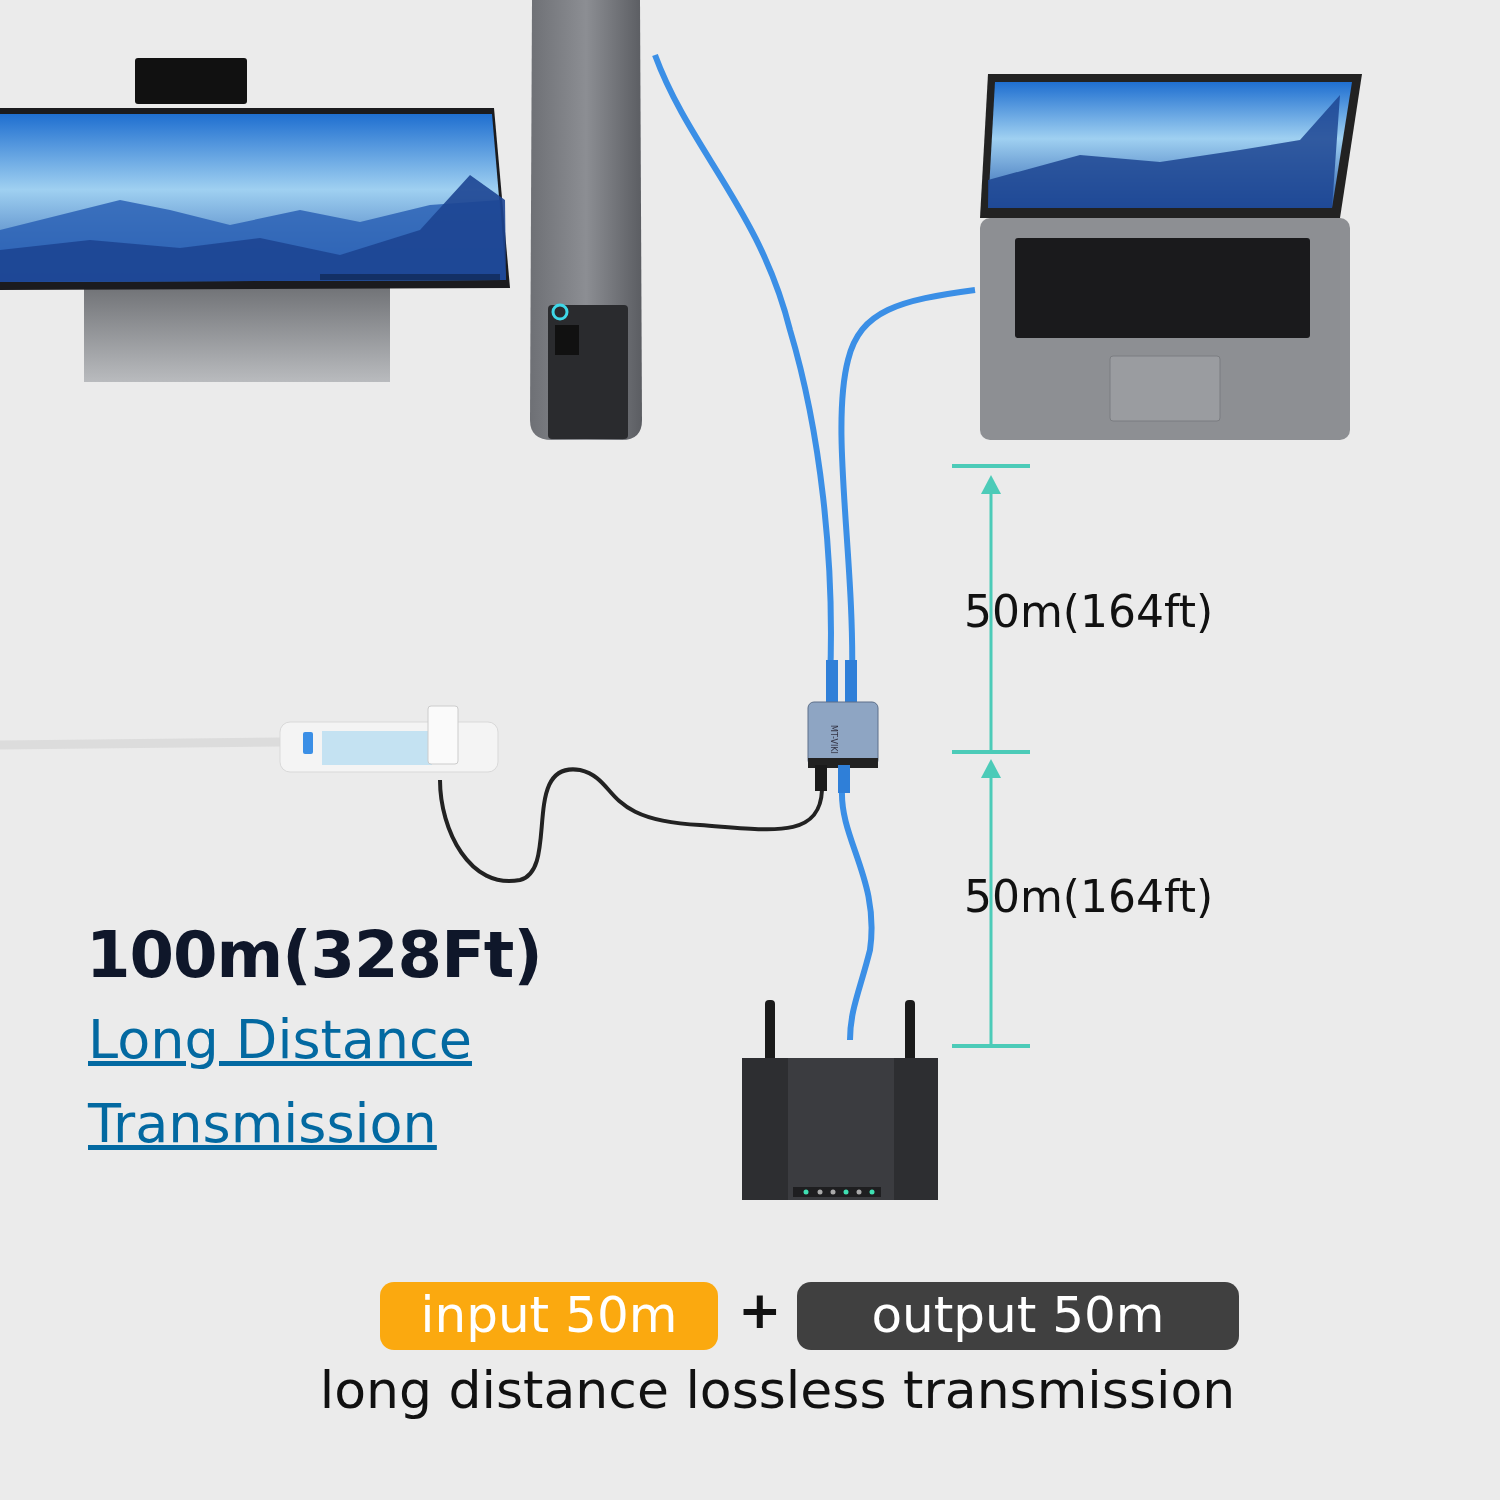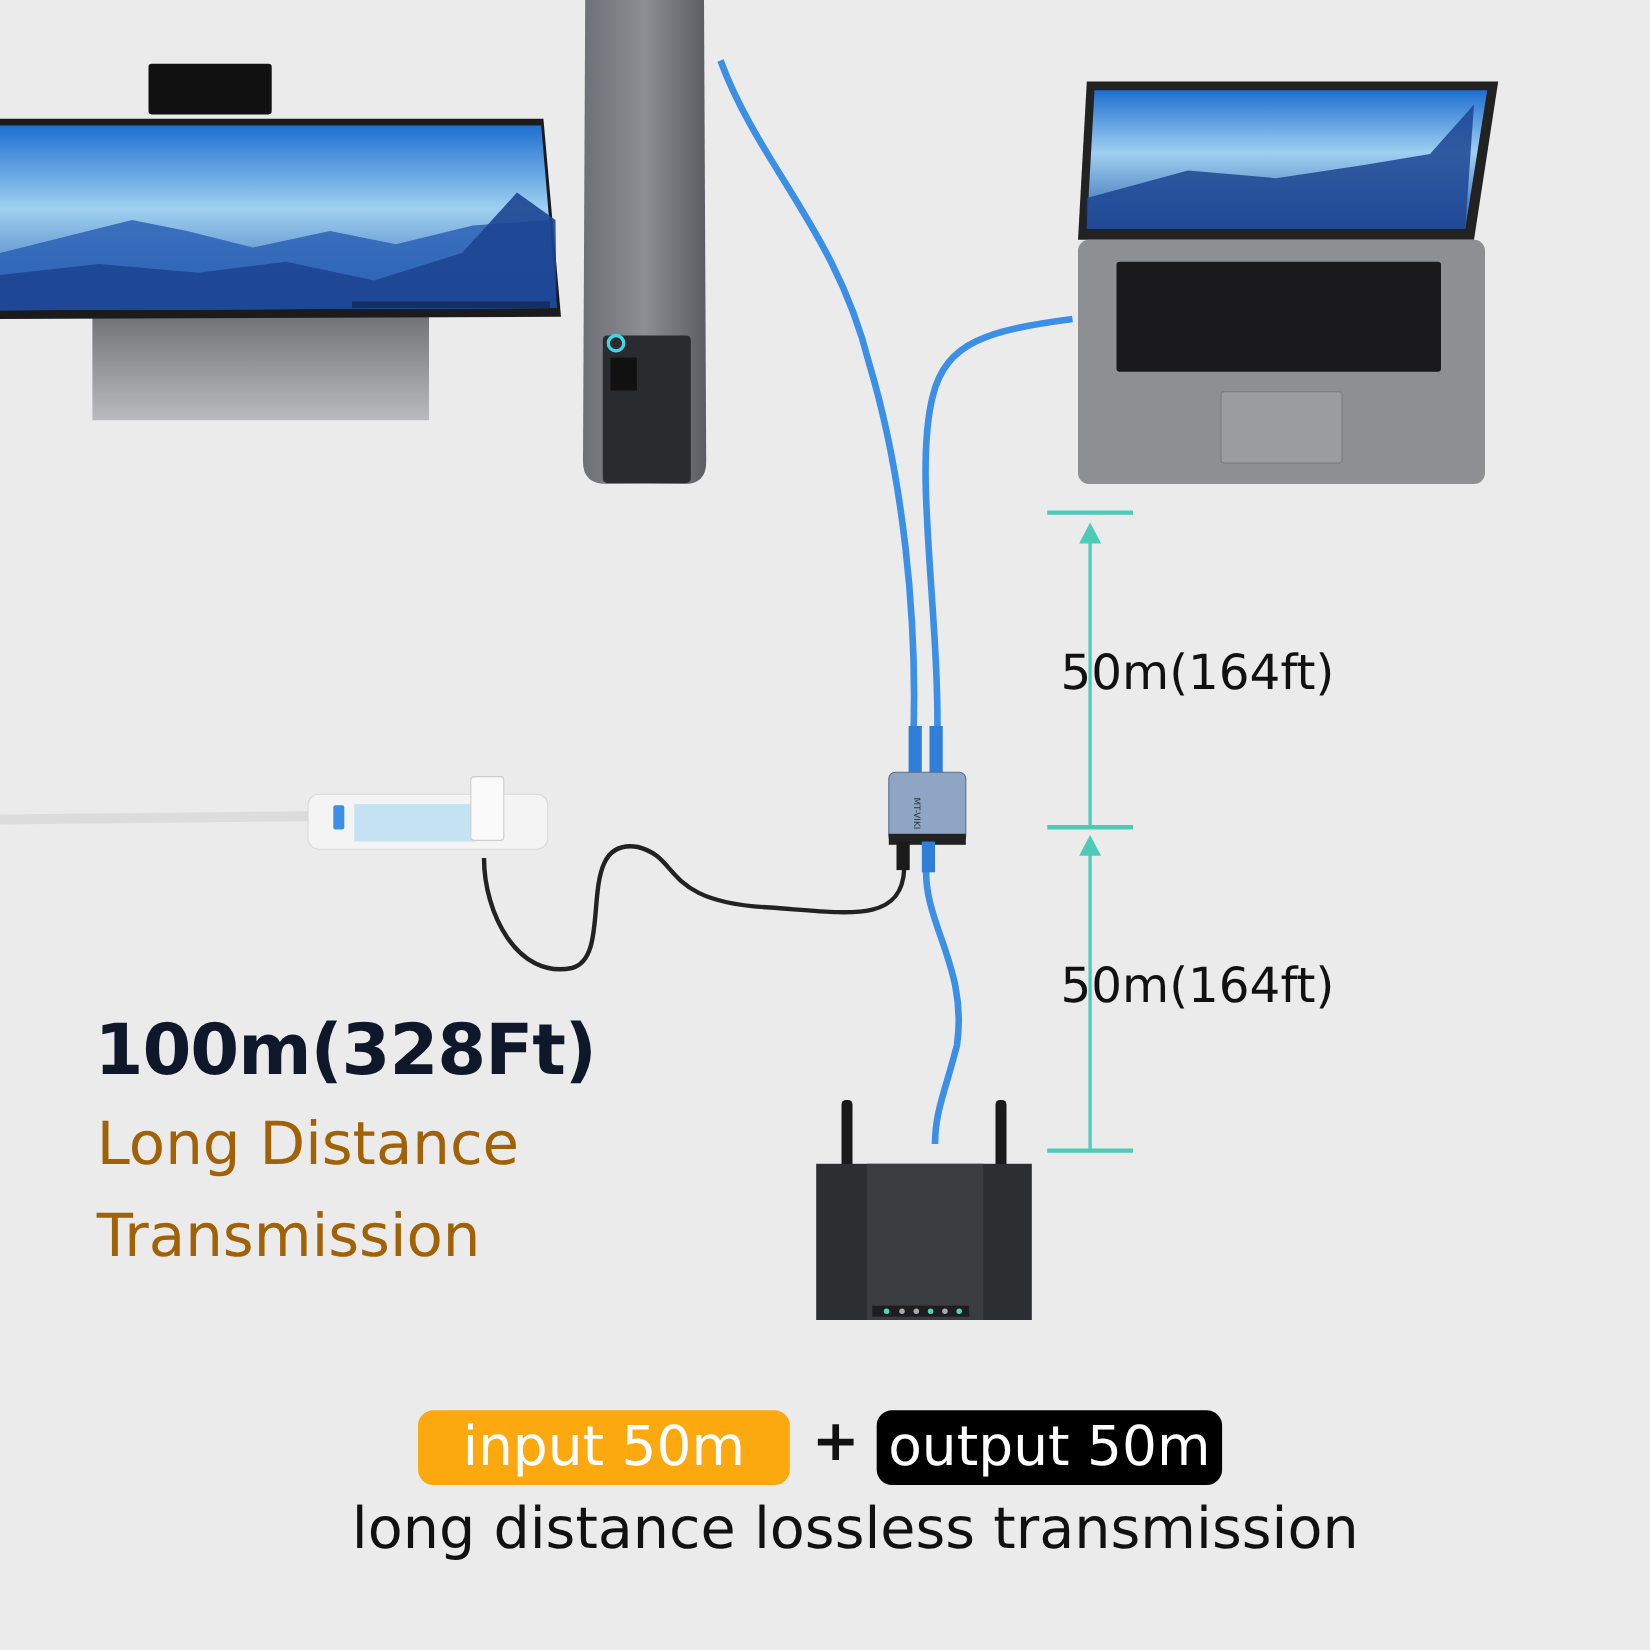--- a/index.html
+++ b/index.html
@@ -1,25 +1,25 @@
 <!DOCTYPE html>
 <html><head>
 <meta charset="utf-8">
 <style>
   html, body { margin:0; padding:0; }
   body { width:1500px; height:1500px; background:#ebebeb; position:relative; overflow:hidden;
          font-family:"DejaVu Sans","Liberation Sans",sans-serif; }
   .abs { position:absolute; }
   svg.scene { position:absolute; left:0; top:0; }
   .headline { left:86px; top:918px; font-size:64px; font-weight:bold; color:#0f172a; letter-spacing:-1px; }
-  .subline { left:88px; font-size:54px; color:#a16207; line-height:72px; }
+  .subline { left:88px; font-size:54px; color:#0369a1; line-height:72px;text-decoration:underline; }
   .dim-label { font-size:44px; color:#111; left:964px; }
   .pill { height:68px; border-radius:14px; color:#fff; font-size:50px; line-height:66px; text-align:center; }
   .pill-in { left:380px; top:1282px; width:338px; background:#fba90f; }
-  .pill-out { left:797px; top:1282px; width:314px; background:#000000; }
+  .pill-out { left:797px; top:1282px; width:442px; background:#404040; }
   .plus { left:738px; top:1280px; font-size:52px; font-weight:bold; color:#111; }
   .tagline { left:0; width:1555px; text-align:center; top:1360px; font-size:52px; color:#111; }
   .brand { left:838px; top:725px; font-size:8px; color:#334; transform:rotate(90deg); transform-origin:left top; }
 </style>
 </head>
 <body>
 
 <svg class="scene" width="1500" height="1500" viewBox="0 0 1500 1500">
   <defs>
     <linearGradient id="sky" x1="0" y1="0" x2="0" y2="1">

